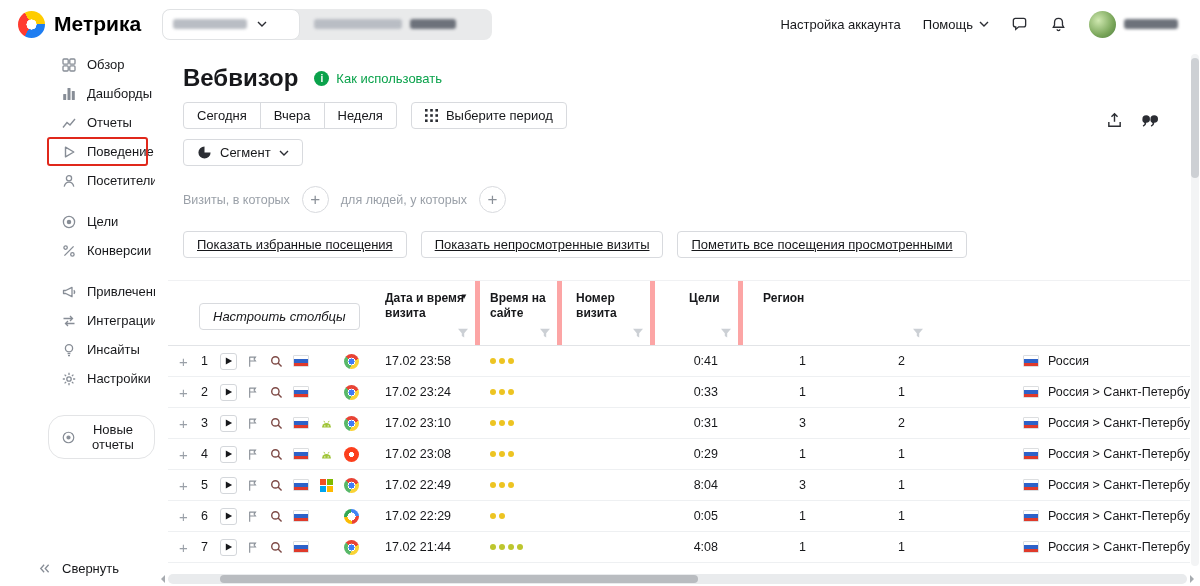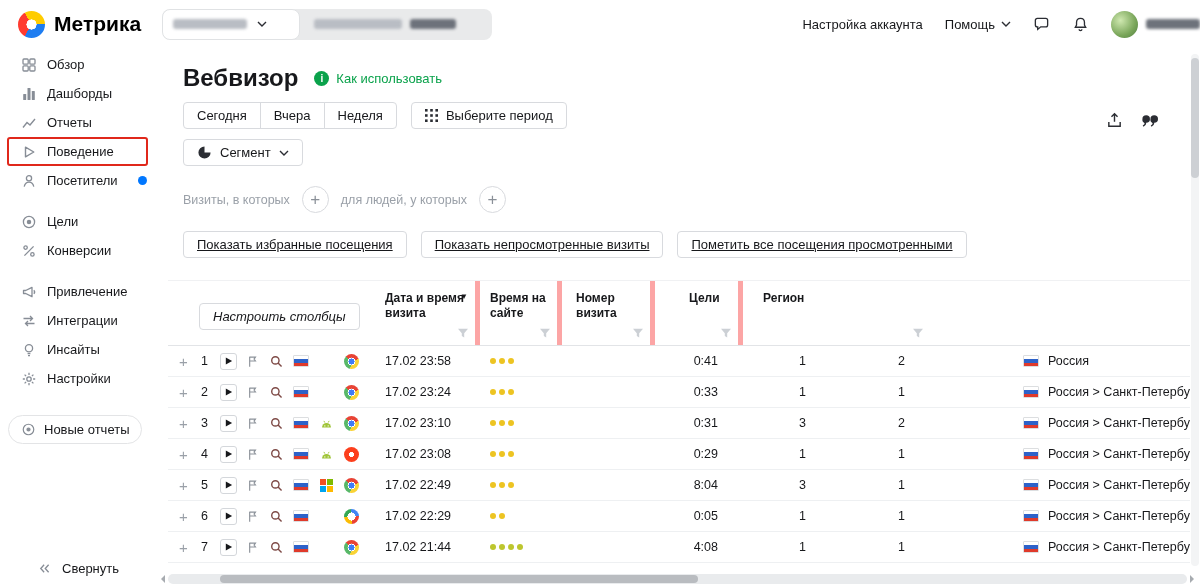--- a/index.html
+++ b/index.html
@@ -14,29 +14,29 @@
   .logo-mark { width:27px; height:27px; border-radius:50%; flex:none;
     background: radial-gradient(circle,#fff 0 26%,rgba(255,255,255,0) 27%),
                 conic-gradient(from 210deg,#ff3b30 0 33.3%,#ffcc00 33.3% 66.6%,#1e7df1 66.6% 100%); }
   .logo-text { font-size:21px; font-weight:700; color:#000; }
   .counter-picker { display:flex; align-items:stretch; height:31px; margin-left:10px; border-radius:8px; overflow:hidden; background:#e9eaeb; }
   .cp-left { background:#fff; border:1px solid #e0e2e4; border-radius:8px; display:flex; align-items:center; gap:10px; padding:0 10px; width:138px; }
   .cp-right { display:flex; align-items:center; gap:8px; padding:0 14px; width:192px; }
   .redact { height:10px; border-radius:3px; background:#b9bdc4; filter:blur(1.5px); display:inline-block; }
   .redact.dark { background:#6d727b; }
   .chev { color:#2b2d33; display:flex; align-items:center; }
-  .topbar-right { margin-left:auto; display:flex; align-items:center; gap:22px; }
+  .topbar-right { margin-left:auto; display:flex; align-items:center; gap:22px; padding-right:22px; }
   .tb-link { cursor:pointer; white-space:nowrap; }
   .tb-help { display:flex; align-items:center; gap:6px; cursor:pointer; }
   .tb-ico { color:#2b2d33; display:flex; align-items:center; cursor:pointer; }
   .avatar { width:27px; height:27px; border-radius:50%; flex:none;
     background: radial-gradient(circle at 35% 35%, #cfe8b0, #7aa65a 60%, #4e7c3f); }
   .user-group { display:flex; align-items:center; gap:8px; }
   
-  .sidebar { position:absolute; top:48px; left:0; width:155px; bottom:0; padding-top:2px; background:#fff; }
+  .sidebar { position:absolute; top:48px; left:0; width:155px; bottom:0; padding-top:2px; background:#fff;padding-left:40px; }
   .side-group { margin-bottom:12px; }
   .side-item { position:relative; display:flex; align-items:center; gap:10px; height:29px; padding-left:20px; cursor:pointer; }
   .side-item .ico { width:17px; height:17px; flex:none; display:flex; align-items:center; justify-content:center; color:#878d96; }
   .side-item .ico svg { width:16px; height:16px; }
   .side-item.active::after { content:""; position:absolute; left:7px; right:7px; top:0; bottom:0; border:2px solid #e0281b; border-radius:3px; pointer-events:none; }
   .sup { color:#f0543c; font-size:9px; margin-left:2px; align-self:flex-start; margin-top:5px; }
   .badge-dot { width:9px; height:9px; border-radius:50%; background:#0077ff; margin-left:10px; }
   .new-reports { display:inline-flex; align-items:center; gap:8px; margin:10px 0 0 8px; border:1px solid #e3e4e6; border-radius:16px; padding:6px 12px; background:#fff; cursor:pointer; font-size:13px; color:#17181b; }
   .new-reports .ico { color:#878d96; display:flex; }
   .collapse-btn { position:absolute; bottom:10px; left:37px; display:flex; align-items:center; gap:10px; cursor:pointer; }

